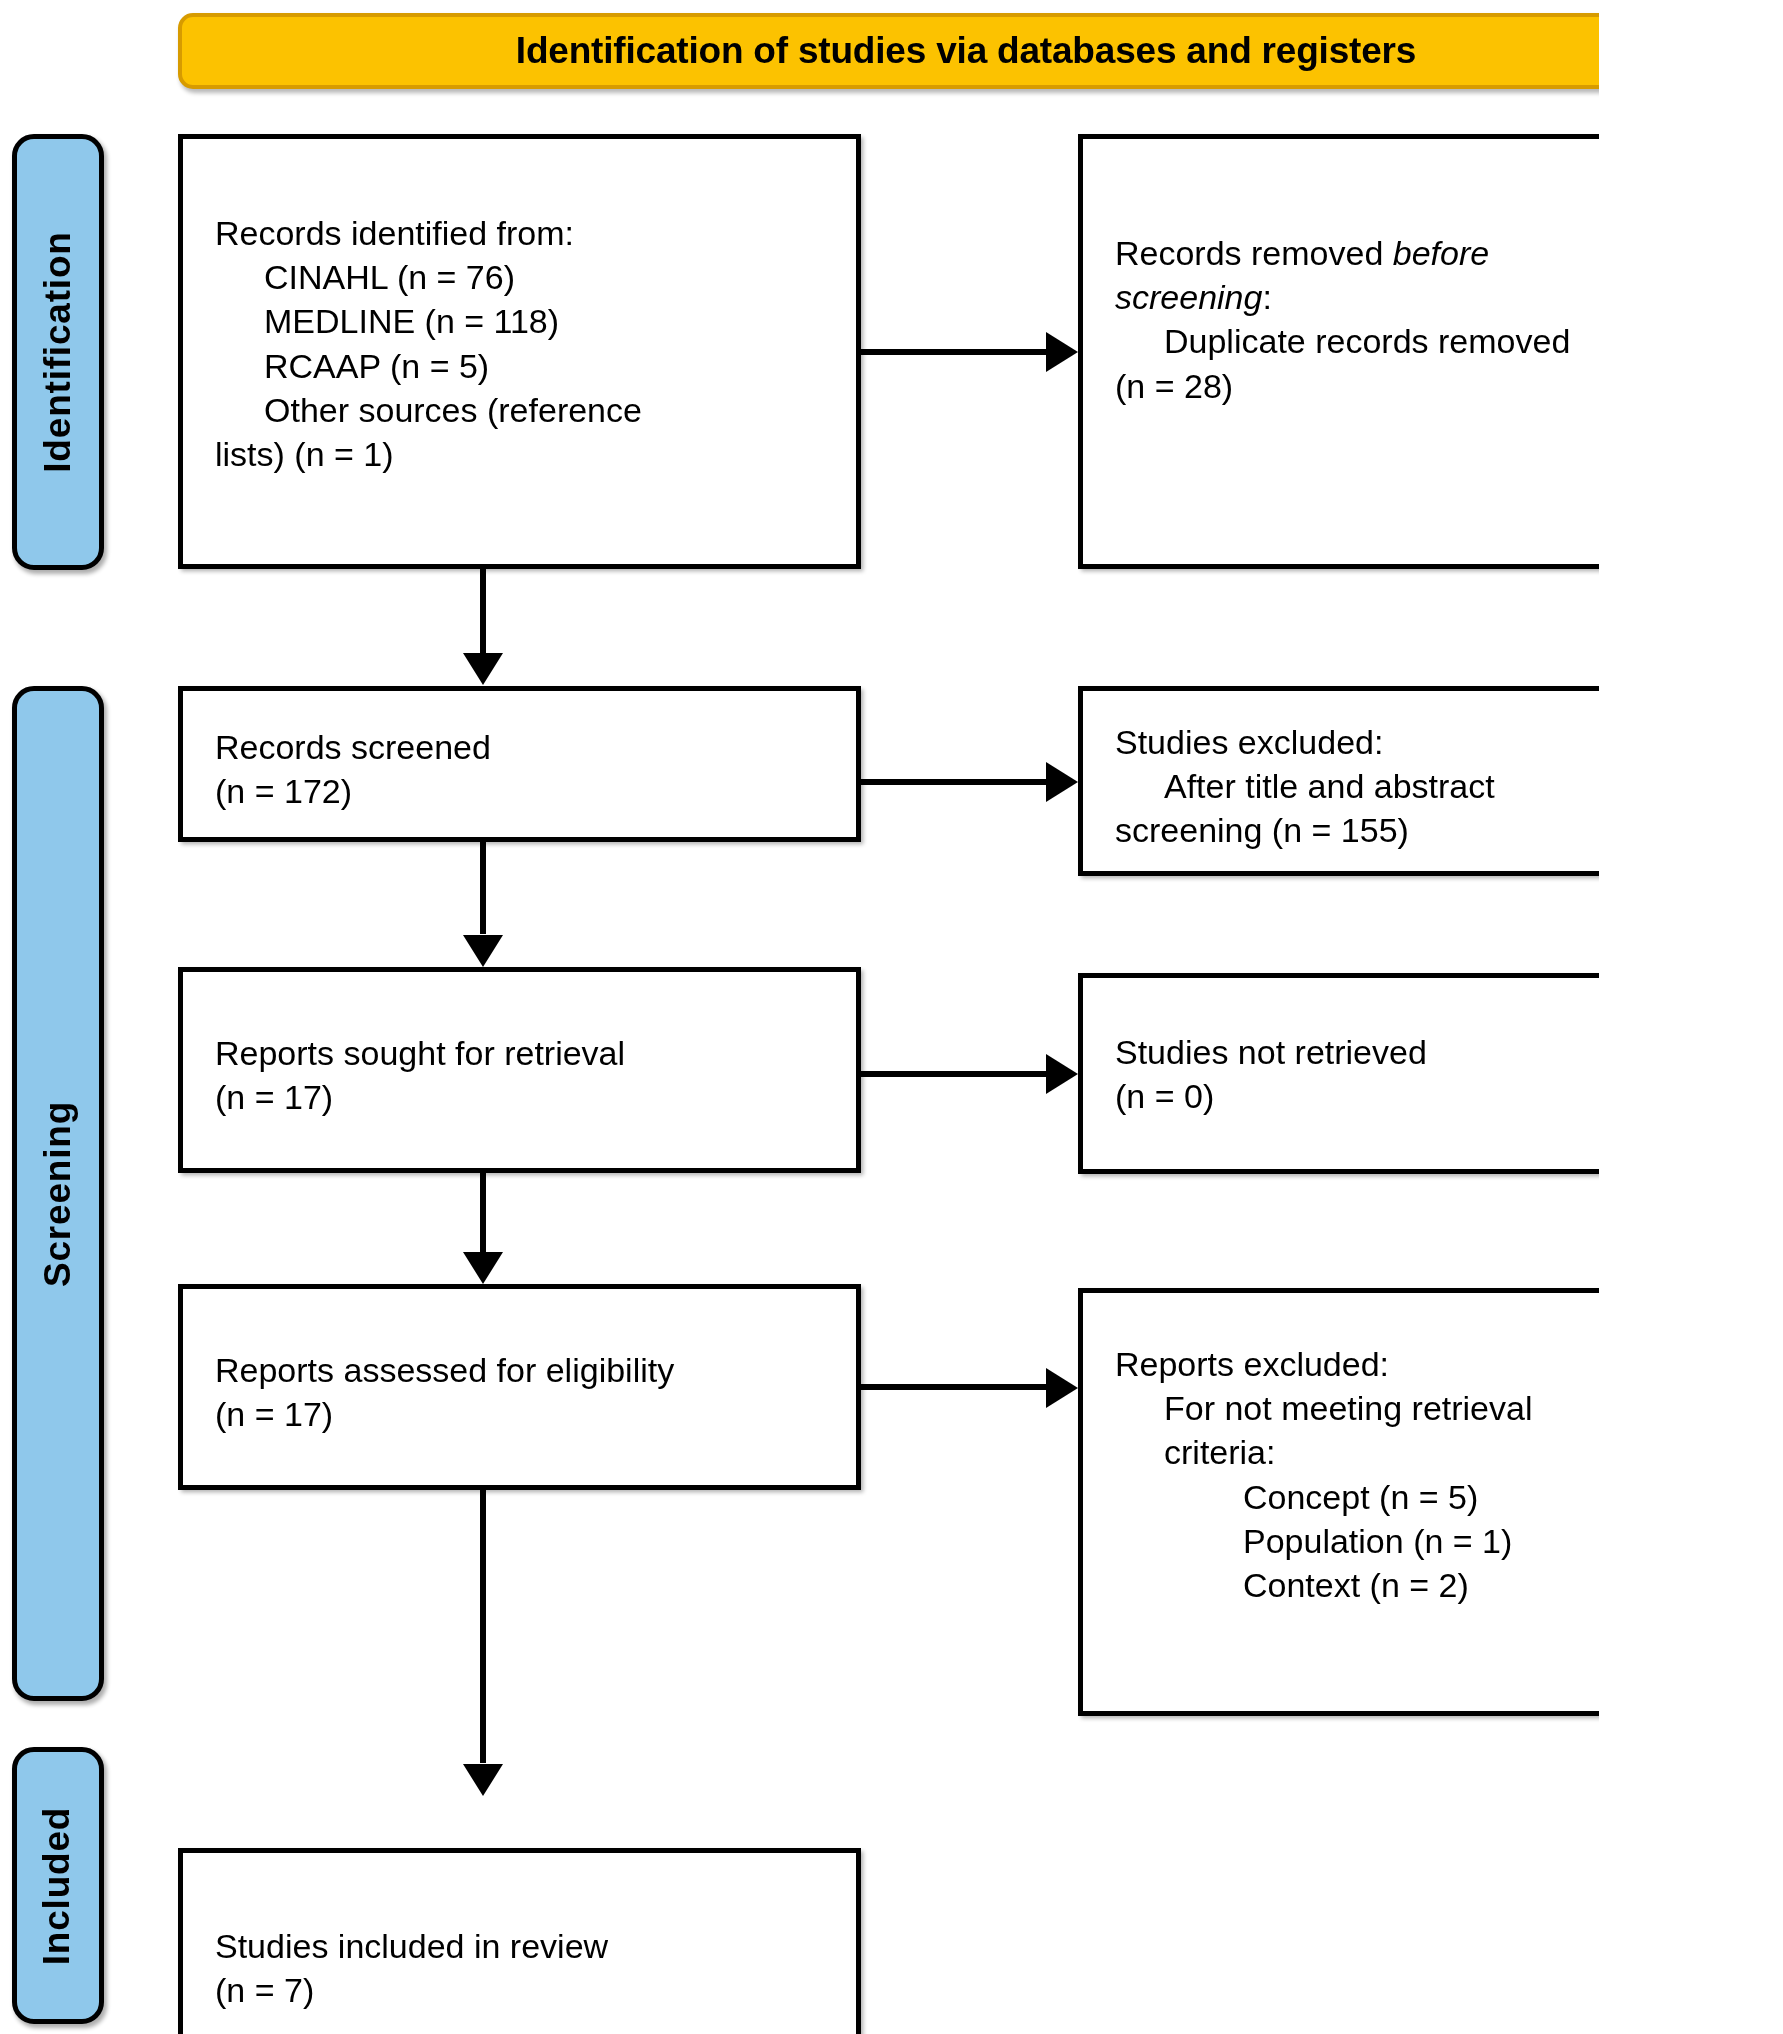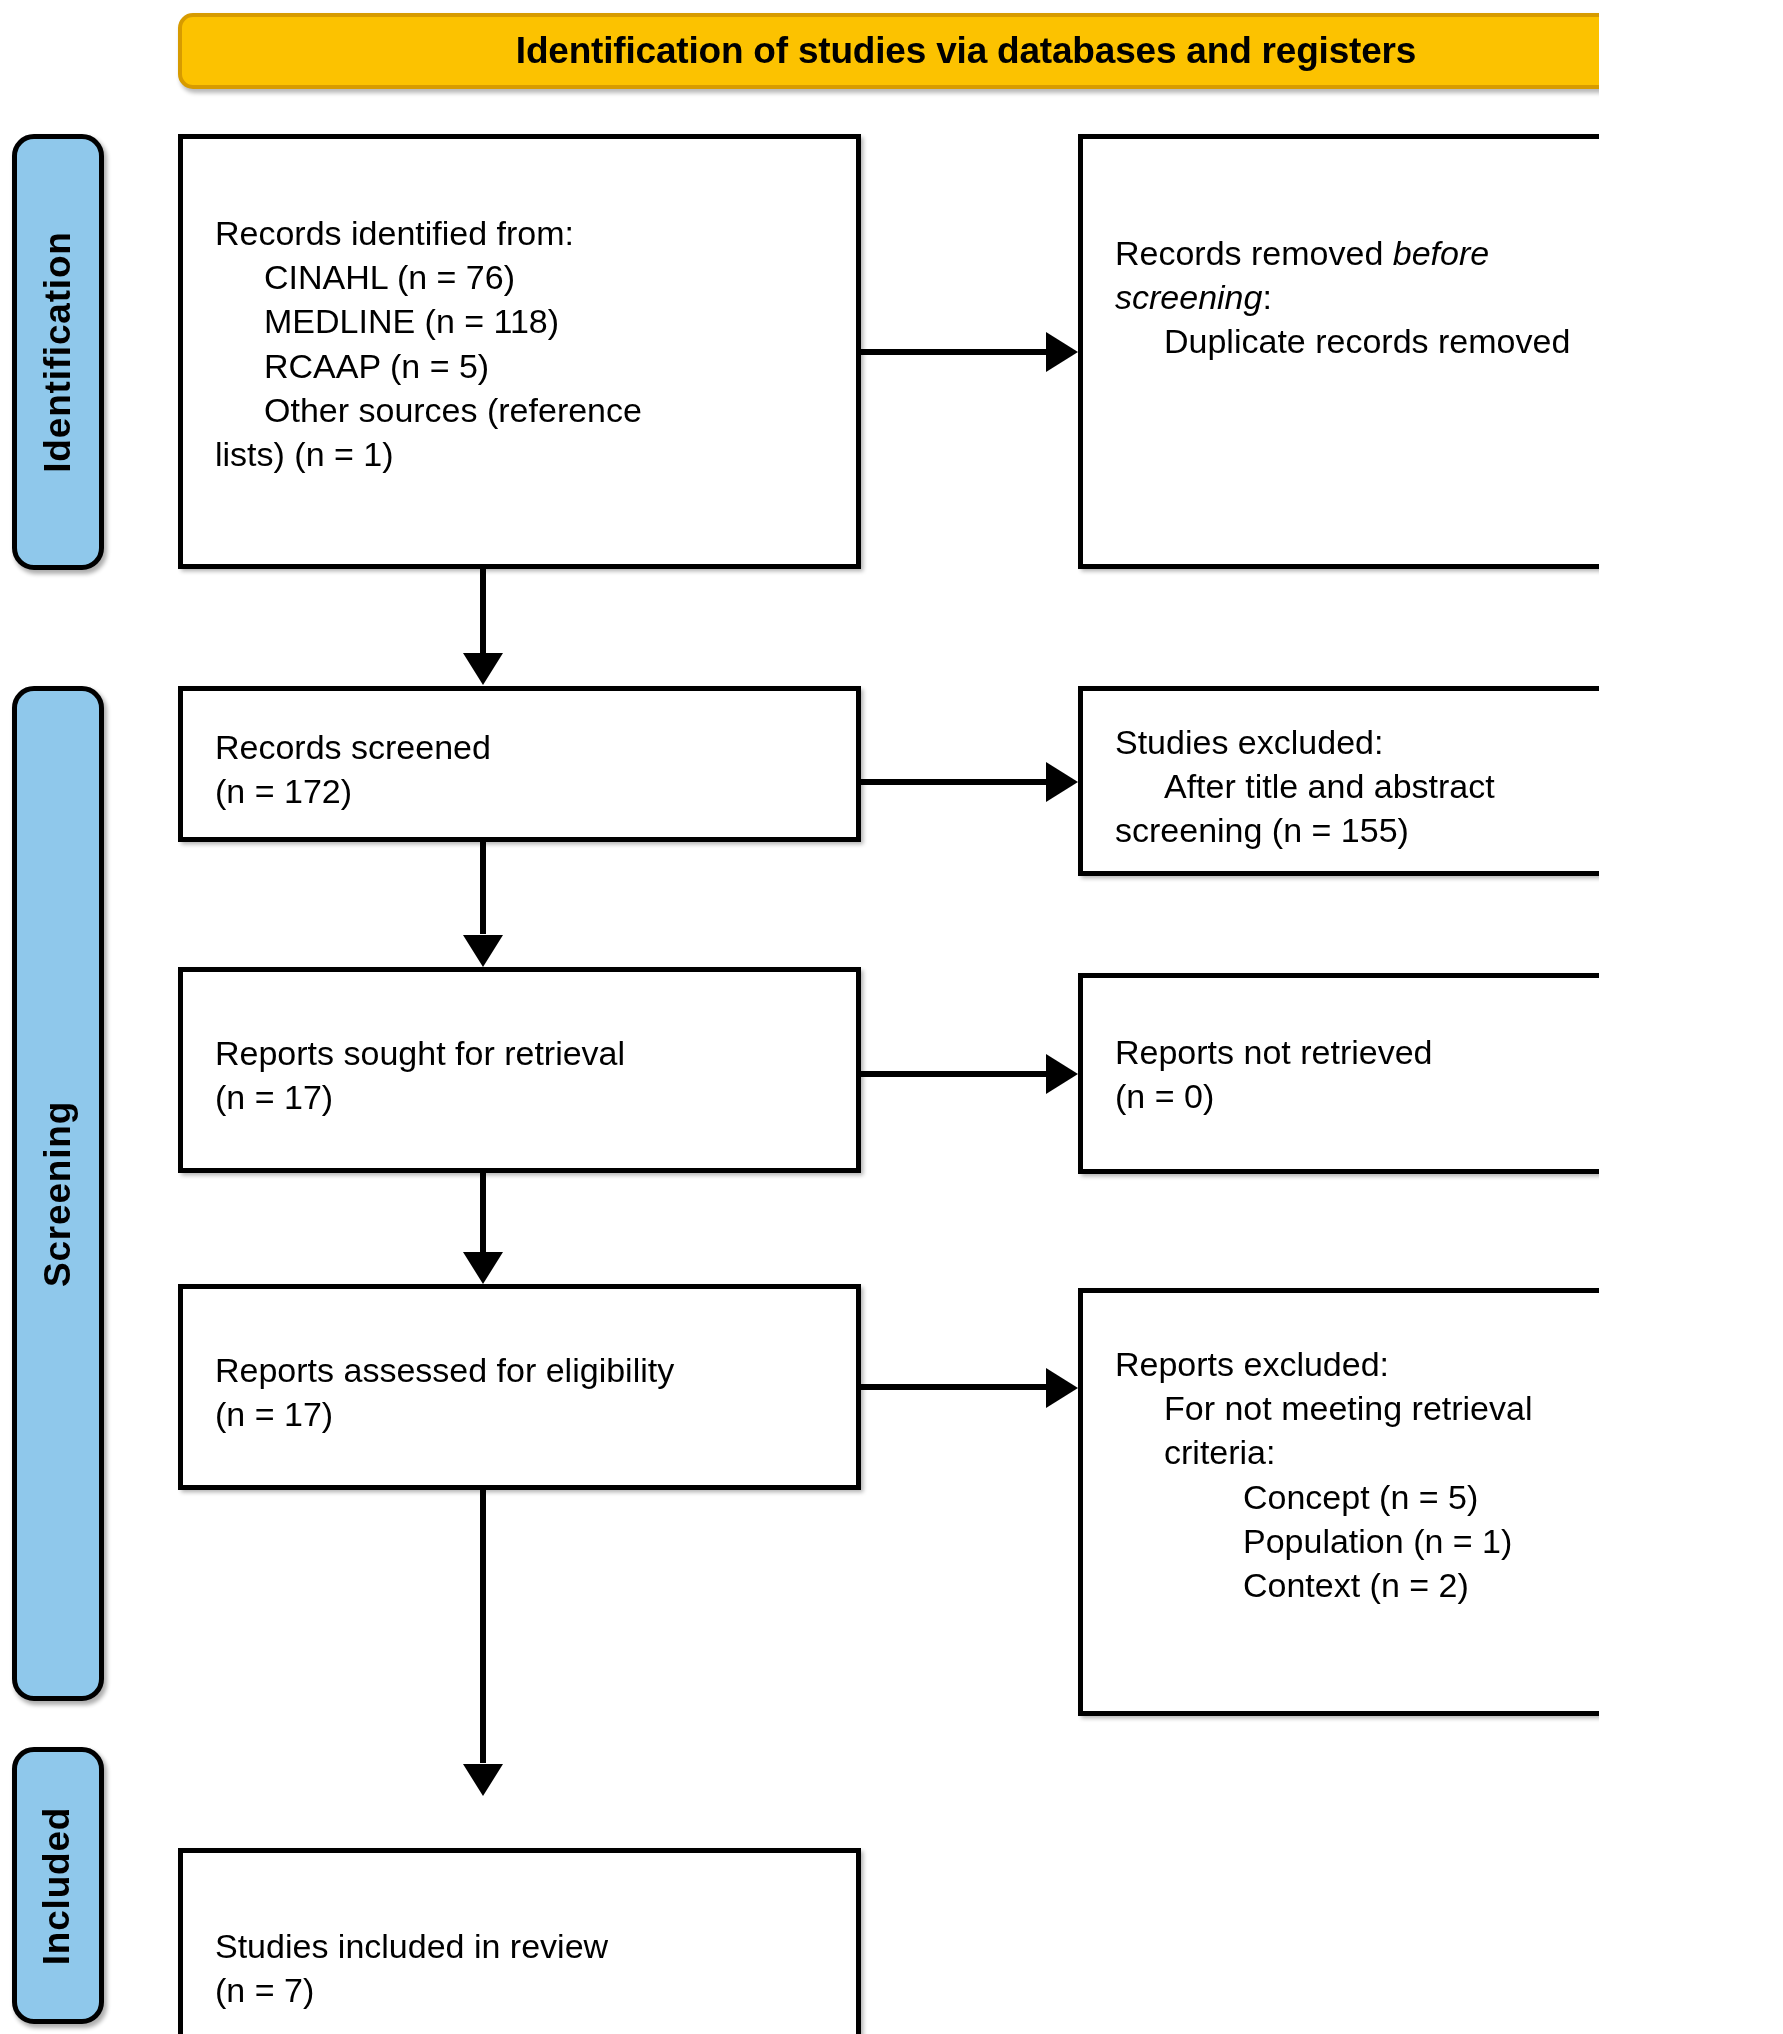--- a/index.html
+++ b/index.html
@@ -193,20 +193,21 @@
       <span class="ind1">Other sources (reference</span>
       <span class="line">lists) (n = 1)</span>
     </div>
   </div>
 
   <div class="flow-box" id="box-removed">
     <div class="flow-box-text">
       <span class="line"><span>Records removed </span><em>before</em></span>
       <span class="line"><em>screening</em><span>:</span></span>
       <span class="ind1">Duplicate records removed</span>
+      <span class="line">(n = 28)</span>
     </div>
   </div>
 
   <div class="flow-box" id="box-screened">
     <div class="flow-box-text">
       <span class="line">Records screened</span>
       <span class="line">(n = 172)</span>
     </div>
   </div>
 
@@ -220,21 +221,21 @@
 
   <div class="flow-box" id="box-sought">
     <div class="flow-box-text">
       <span class="line">Reports sought for retrieval</span>
       <span class="line">(n = 17)</span>
     </div>
   </div>
 
   <div class="flow-box" id="box-not-retrieved">
     <div class="flow-box-text">
-      <span class="line">Reports not retrieved</span>
+      <span class="line">Studies not retrieved</span>
       <span class="line">(n = 0)</span>
     </div>
   </div>
 
   <div class="flow-box" id="box-assessed">
     <div class="flow-box-text">
       <span class="line">Reports assessed for eligibility</span>
       <span class="line">(n = 17)</span>
     </div>
   </div>

